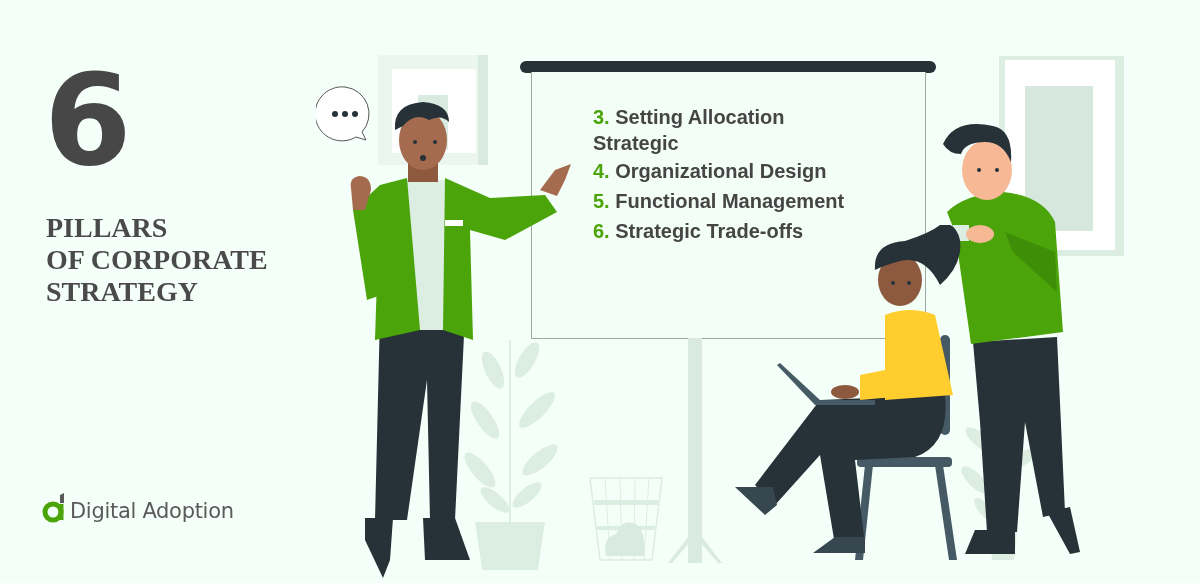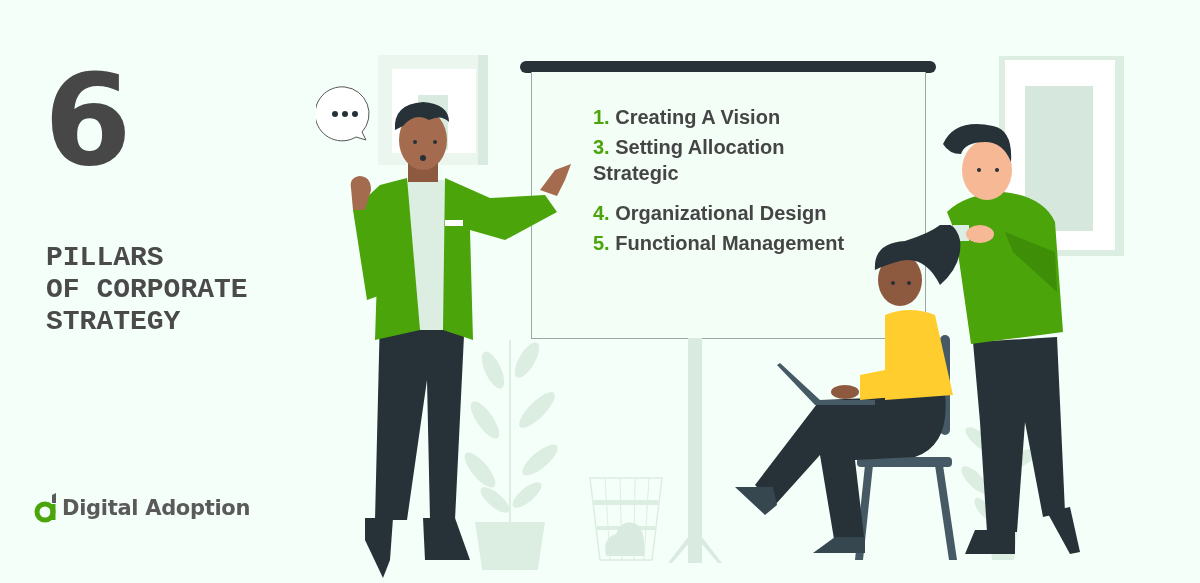--- a/index.html
+++ b/index.html
@@ -8,24 +8,24 @@
     background: #F5FFF9;
     font-family: "Liberation Sans", sans-serif;
   }
   .abs { position: absolute; }
   .big-six {
     left: 44px; top: 58px; font-size: 126px; font-weight: 700; color: #474747;
     line-height: 1; font-family: "DejaVu Sans", sans-serif; letter-spacing: -2px;
   }
   .headline {
     left: 46px; top: 212px; color: #4a4a4a; font-weight: 700; font-size: 28px;
-    line-height: 32px; font-family: Liberation Mono, monospace; margin-top: 30px;
+    line-height: 32px; font-family: Liberation Serif, serif;
   }
   .headline div { white-space: nowrap; }
-  .brand { left: 34px; top: 493px; display: flex; align-items: center; font-weight: bold; }
+  .brand { left: 42px; top: 493px; display: flex; align-items: flex-end; }
   .brand-text { font-size: 21px; color: #5a5a5a; margin-left: 2px; font-family: "DejaVu Sans", sans-serif; letter-spacing: -0.3px; }
   .board-bar { left: 520px; top: 61px; width: 416px; height: 12px; background: #263238; border-radius: 6px; }
   .board { left: 531px; top: 72px; width: 393px; height: 266px; border: 1px solid #9aa7a2; border-top: none; background: #F3FEF7; }
   .list { left: 593px; top: 102px; font-size: 20px; font-weight: 700; color: #454545; line-height: 30px; font-family: "Liberation Sans", sans-serif; }
   .list .num { color: #4AA40A; }
   .list .item { white-space: nowrap; }
   .list .item.wrap2 { line-height: 26px; }
   svg { display: block; }
 </style>
 </head>
@@ -200,30 +200,30 @@
     <ellipse cx="110" cy="167" rx="14" ry="7" fill="#8E5A3F"></ellipse>
 
     <ellipse cx="165" cy="55" rx="22" ry="26" fill="#8E5A3F"></ellipse>
     <path d="M140 45 Q138 18 170 16 Q195 8 205 0 Q220 -5 225 15 Q228 40 205 60 Q190 30 165 36 Q150 40 140 45 Z" fill="#263238"></path>
     <circle cx="158" cy="58" r="2" fill="#263238"></circle>
     <circle cx="174" cy="58" r="2" fill="#263238"></circle>
   </svg>
 </div>
 
 <div class="abs list">
-  <div class="item">
-    <span class="num">1.</span>
-    <span>Creating A Vision</span>
-  </div>
   <div class="item wrap2" style="margin-top:2px;">
     <span class="num">3.</span>
     <span>Setting Allocation</span><br>
     <span>Strategic</span>
   </div>
-  <div class="item" style="margin-top:12px;">
+  <div class="item" style="margin-top:0;">
     <span class="num">4.</span>
     <span>Organizational Design</span>
   </div>
   <div class="item">
     <span class="num">5.</span>
     <span>Functional Management</span>
   </div>
+  <div class="item">
+    <span class="num">6.</span>
+    <span>Strategic Trade-offs</span>
+  </div>
 </div>
 
 </body></html>

